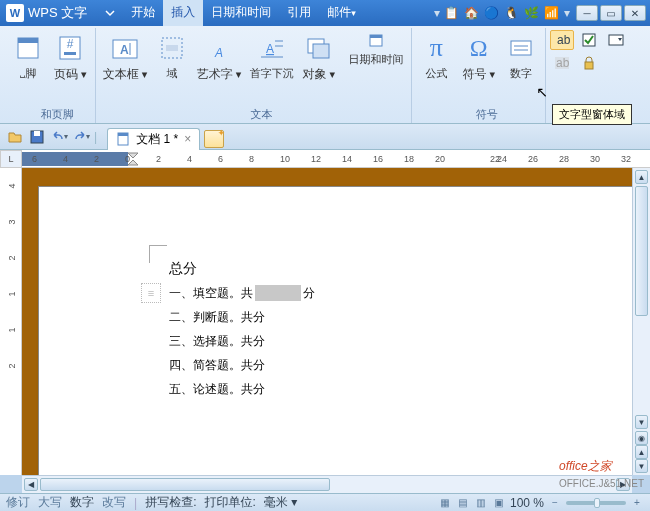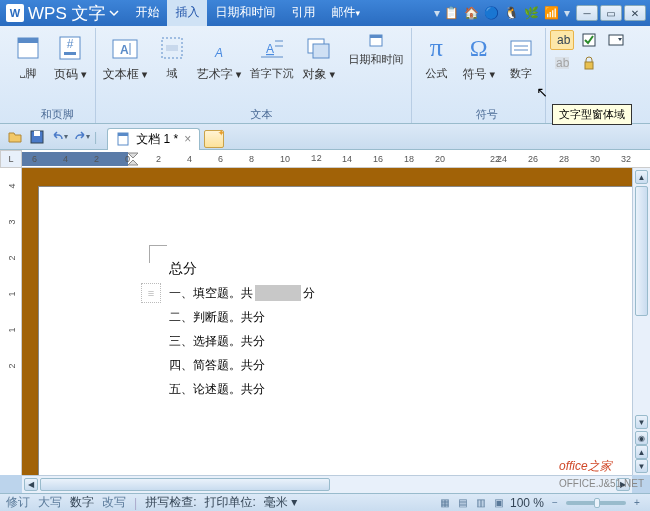--- a/index.html
+++ b/index.html
@@ -1,19 +1,19 @@
 <!DOCTYPE html>
 <html><head>
 <meta charset="utf-8">
 <style>
 *{box-sizing:border-box;margin:0;padding:0;font-family:"Microsoft YaHei","SimSun",sans-serif;font-size:12px;user-select:none}
 body{width:650px;height:511px;background:#bcd4ec;overflow:hidden;position:relative}
 .titlebar{height:26px;background:linear-gradient(#3d84d8,#2a6cc0);display:flex;align-items:center;color:#fff;position:relative}
 .app-logo{width:18px;height:18px;background:#fff;border-radius:2px;margin:0 4px 0 6px;display:flex;align-items:center;justify-content:center;color:#2a6cc0;font-weight:bold;font-size:11px}
-.app-title{font-size:17px;margin-right:2px}
+.app-title{font-size:13px;margin-right:16px}
 .tb-dd{width:10px;height:10px;margin-left:2px}
 .menu-tabs{display:flex;margin-left:8px;height:26px;align-items:flex-end}
 .menu-tab{padding:20px 8px 5px;color:#fff;cursor:pointer;font-size:12px;border-radius:3px 3px 0 0}
 .menu-tab.active{background:#cfe2f5;color:#2255aa}
 .tb-spacer{flex:1}
 .tb-icons{display:flex;gap:4px;margin-right:6px;align-items:center}
 .tb-ico{width:16px;height:16px;display:flex;align-items:center;justify-content:center;font-size:12px}
 .win-btns{display:flex;gap:2px;margin-right:4px}
 .win-btn{width:22px;height:16px;background:linear-gradient(#eaf2fb,#cfe0f2);border:1px solid #8ab;border-radius:2px;display:flex;align-items:center;justify-content:center;font-size:10px;color:#345}
 .ribbon{height:98px;background:linear-gradient(#e8f1fb,#d6e6f7);border-bottom:1px solid #9bc;display:flex;padding:2px 4px 0;position:relative}
@@ -306,21 +306,21 @@
     </div>
 <div class="rh-seg" style="left: 10px;">6</div>
     <div class="rh-seg" style="left: 41px;">4</div>
     <div class="rh-seg" style="left: 72px;">2</div>
     <div class="rh-seg" style="left: 103px;">0</div>
     <div class="rh-seg" style="left: 134px;">2</div>
     <div class="rh-seg" style="left: 165px;">4</div>
     <div class="rh-seg" style="left: 196px;">6</div>
     <div class="rh-seg" style="left: 227px;">8</div>
     <div class="rh-seg" style="left: 258px;">10</div>
-    <div class="rh-seg" style="left: 289px; font-family: Liberation Mono, monospace;">12</div>
+    <div class="rh-seg" style="left: 289px;">12</div>
     <div class="rh-seg" style="left: 320px;">14</div>
     <div class="rh-seg" style="left: 351px;">16</div>
     <div class="rh-seg" style="left: 382px;">18</div>
     <div class="rh-seg" style="left: 413px;">20</div>
     <div class="rh-seg" style="left: 444px; margin-left: 24px;">22</div>
     <div class="rh-seg" style="left: 475px;">24</div>
     <div class="rh-seg" style="left: 506px;">26</div>
     <div class="rh-seg" style="left: 537px;">28</div>
     <div class="rh-seg" style="left: 568px;">30</div>
     <div class="rh-seg" style="left: 599px;">32</div>

